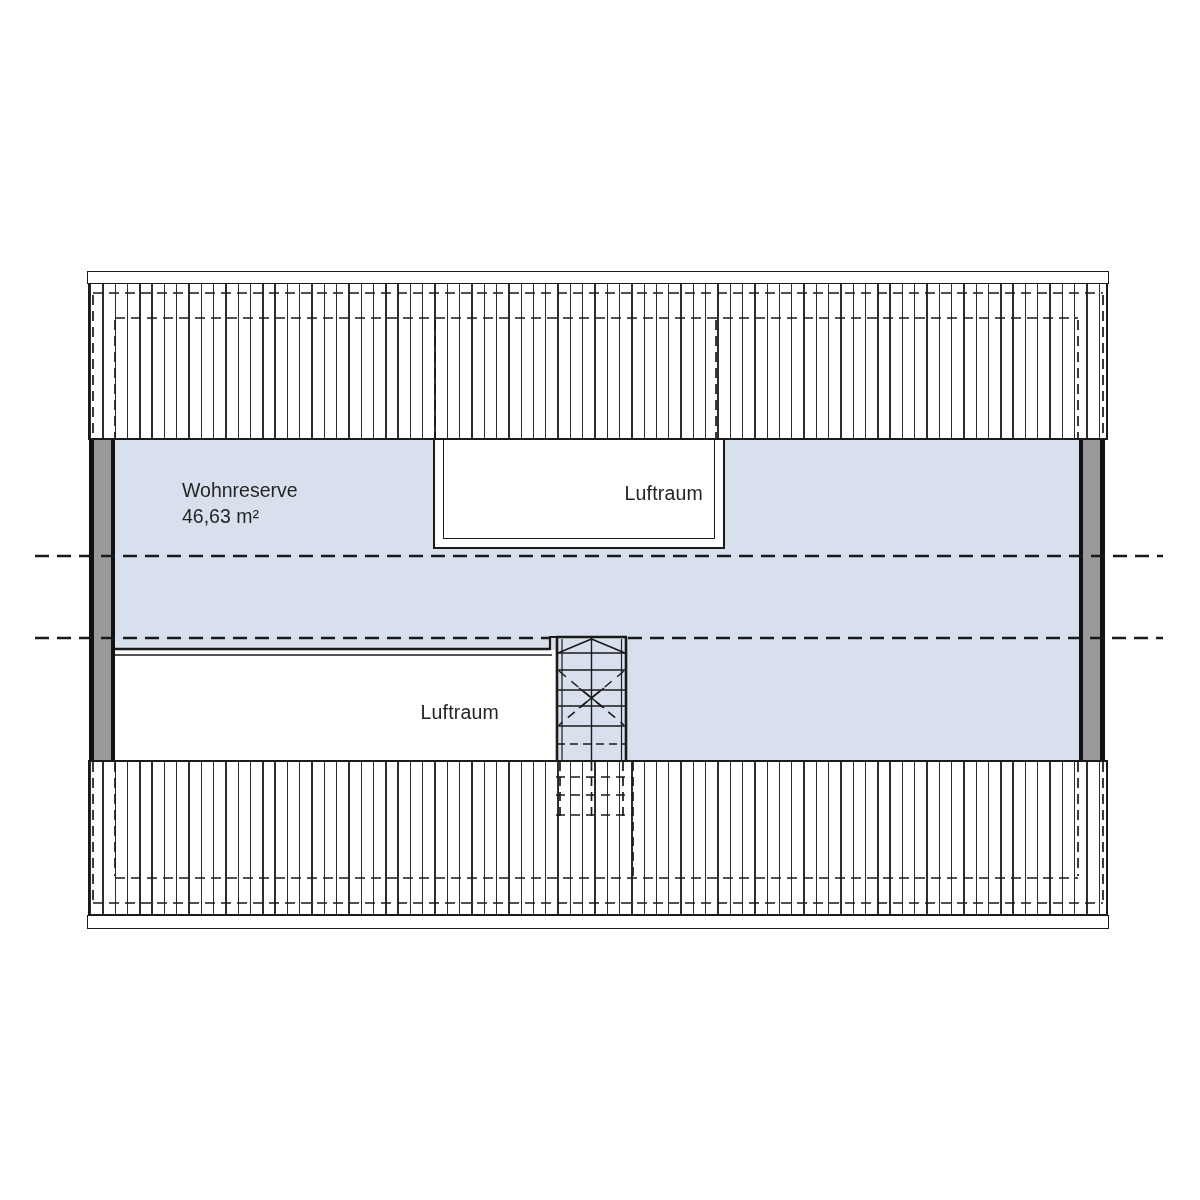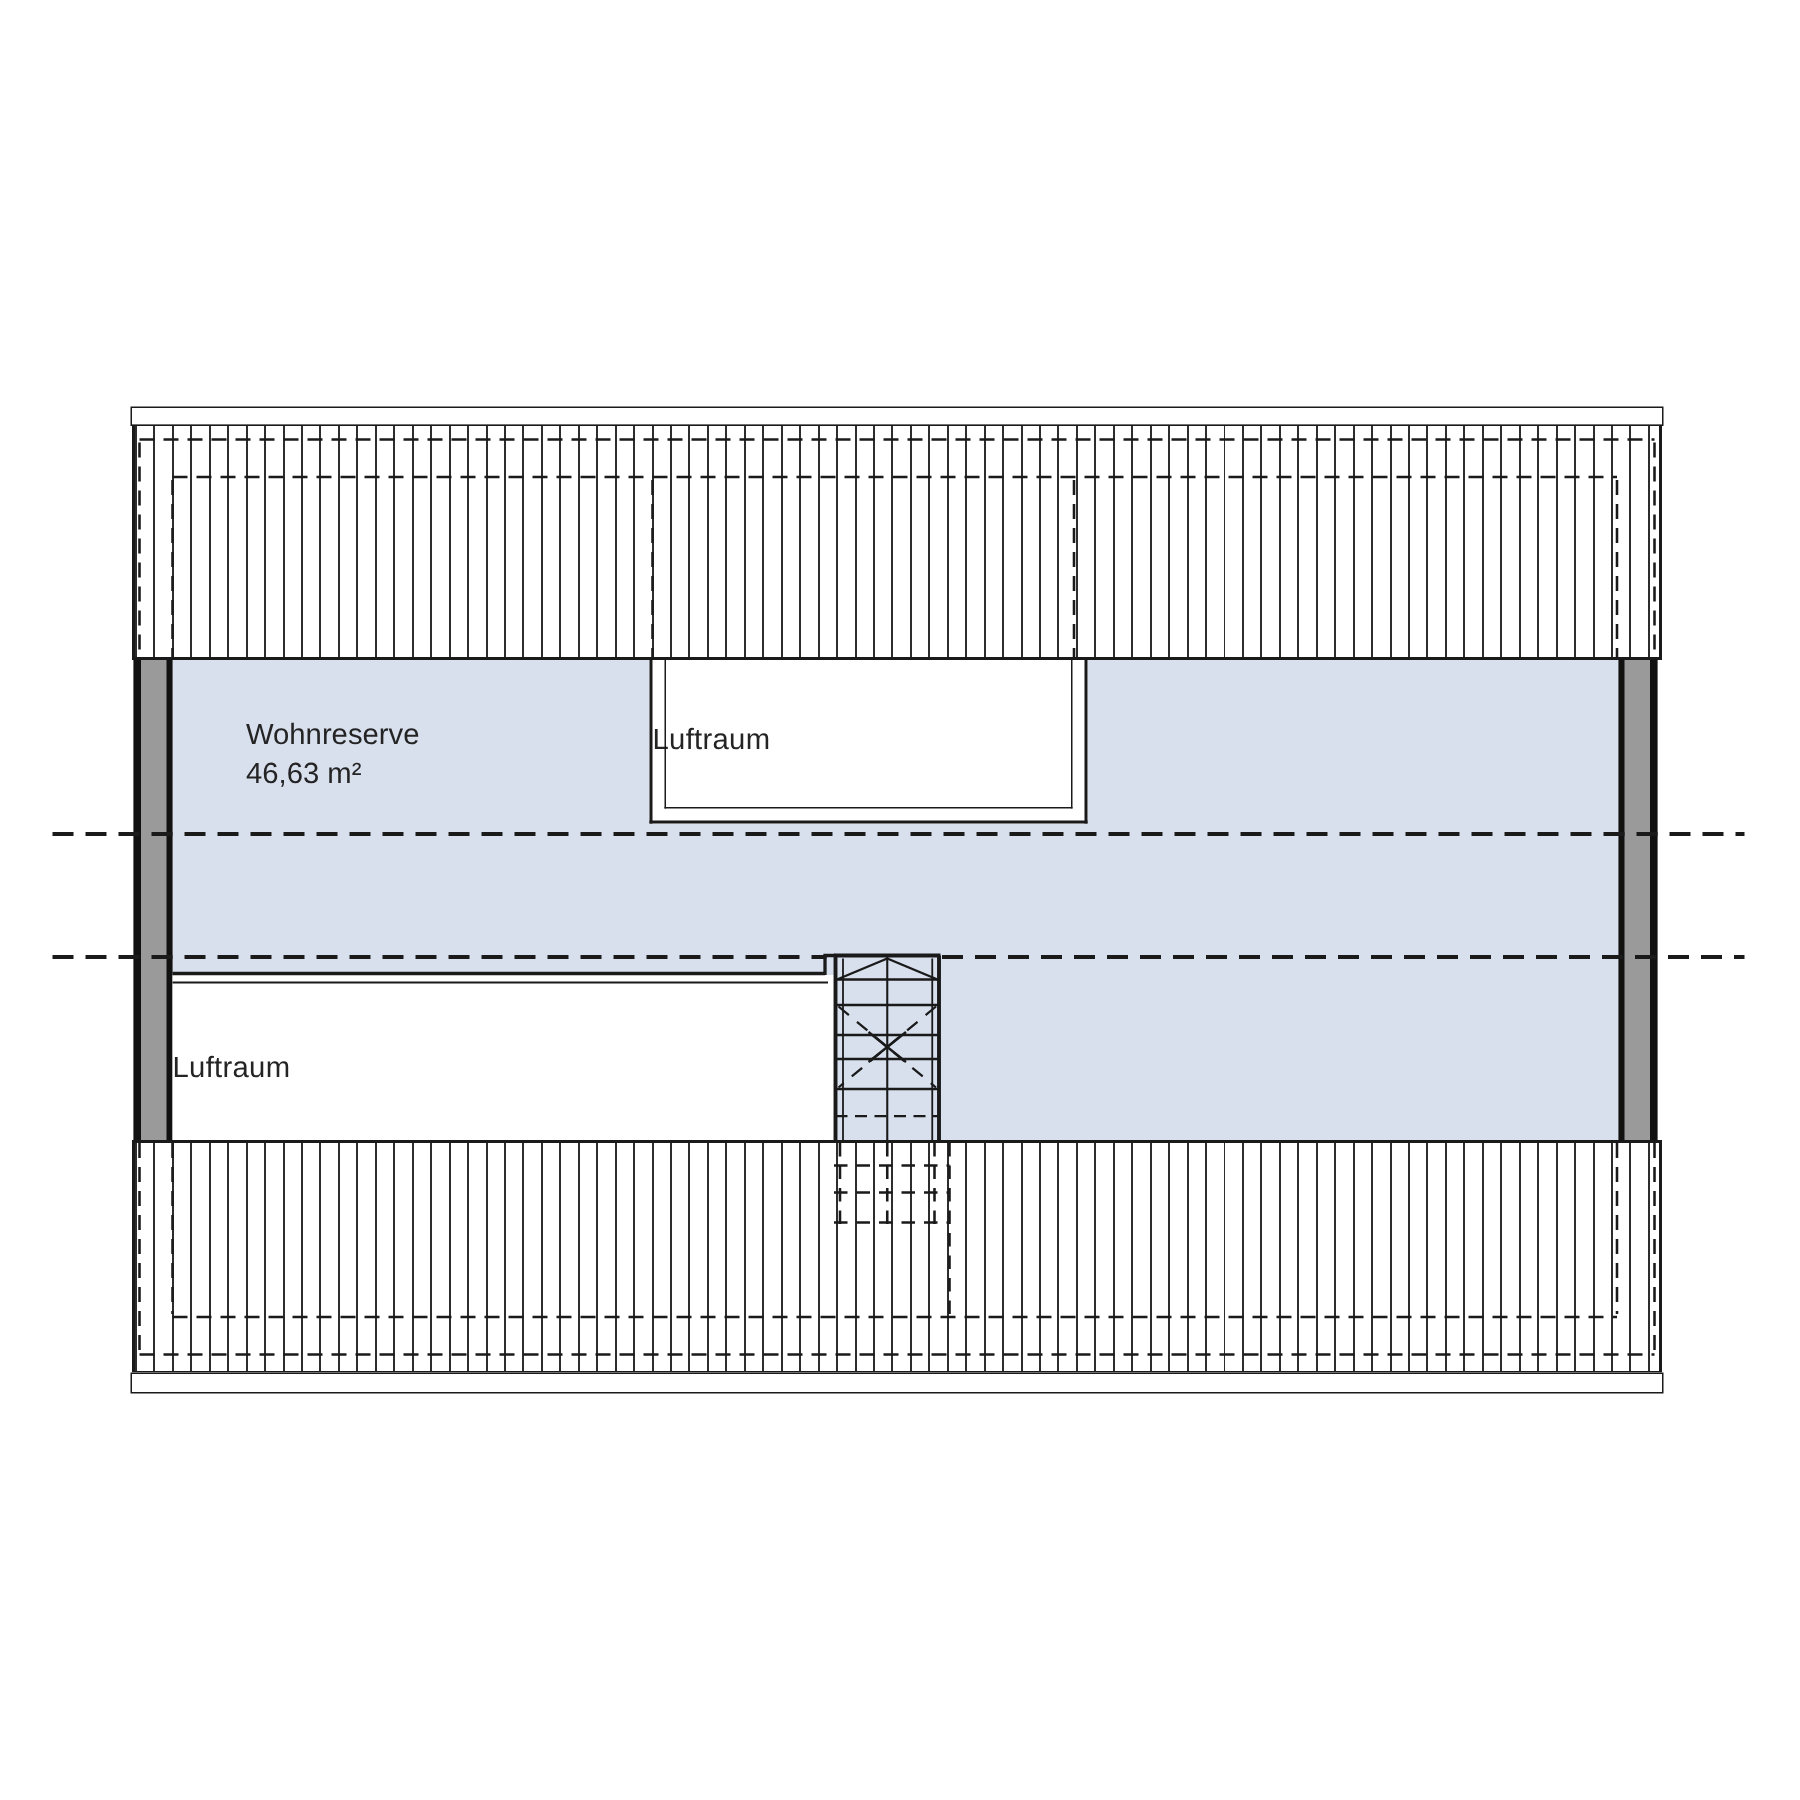--- a/index.html
+++ b/index.html
@@ -40,21 +40,21 @@
 
   
   .voidbox{background:#fff;border:2.5px solid var(--line-color);border-top:0;}
   .voidbox .inner{
     position:absolute;left:8px;right:8px;top:0;bottom:8px;
     border:1.5px solid var(--line-color);border-top:0;
   }
   .voidbox-plain{background:#fff;}
 
   .roomlabel{
-    display:flex;align-items:center;justify-content:flex-start;
+    display:flex;align-items:center;justify-content:flex-end;
     font-size:19.5px;letter-spacing:0.2px;
   }
   #wohnreserve-label{line-height:26px;font-size:19.5px;}
 
   svg .ln{stroke:var(--line-color);fill:none;}
 </style>
 </head>
 <body>
 
 <div id="canvas">
@@ -70,21 +70,21 @@
 
   <div class="abs voidbox roomlabel" style="left:433px;top:440px;width:292px;height:109px;padding-right:20px;">
     <div class="inner"></div>
     <span>Luftraum</span>
   </div>
 
   <div class="abs voidbox-plain roomlabel" style="left:115px;top:650px;width:442px;height:110px;padding-right:58px;padding-top:14px;">
     <span>Luftraum</span>
   </div>
 
-  <div class="abs" id="wohnreserve-label" style="left:164px;top:477px;">
+  <div class="abs" id="wohnreserve-label" style="left:182px;top:477px;">
     <div>Wohnreserve</div>
     <div>46,63 m²</div>
   </div>
 
   <div class="abs roofband bottom" style="left:88px;top:760px;width:1020px;height:155px;"></div>
 
   <div class="abs strip" style="left:87px;top:915px;width:1022px;height:14px;"></div>
 
   <svg class="abs" style="left:0;top:0;" width="1200" height="1200" viewBox="0 0 1200 1200">
 

